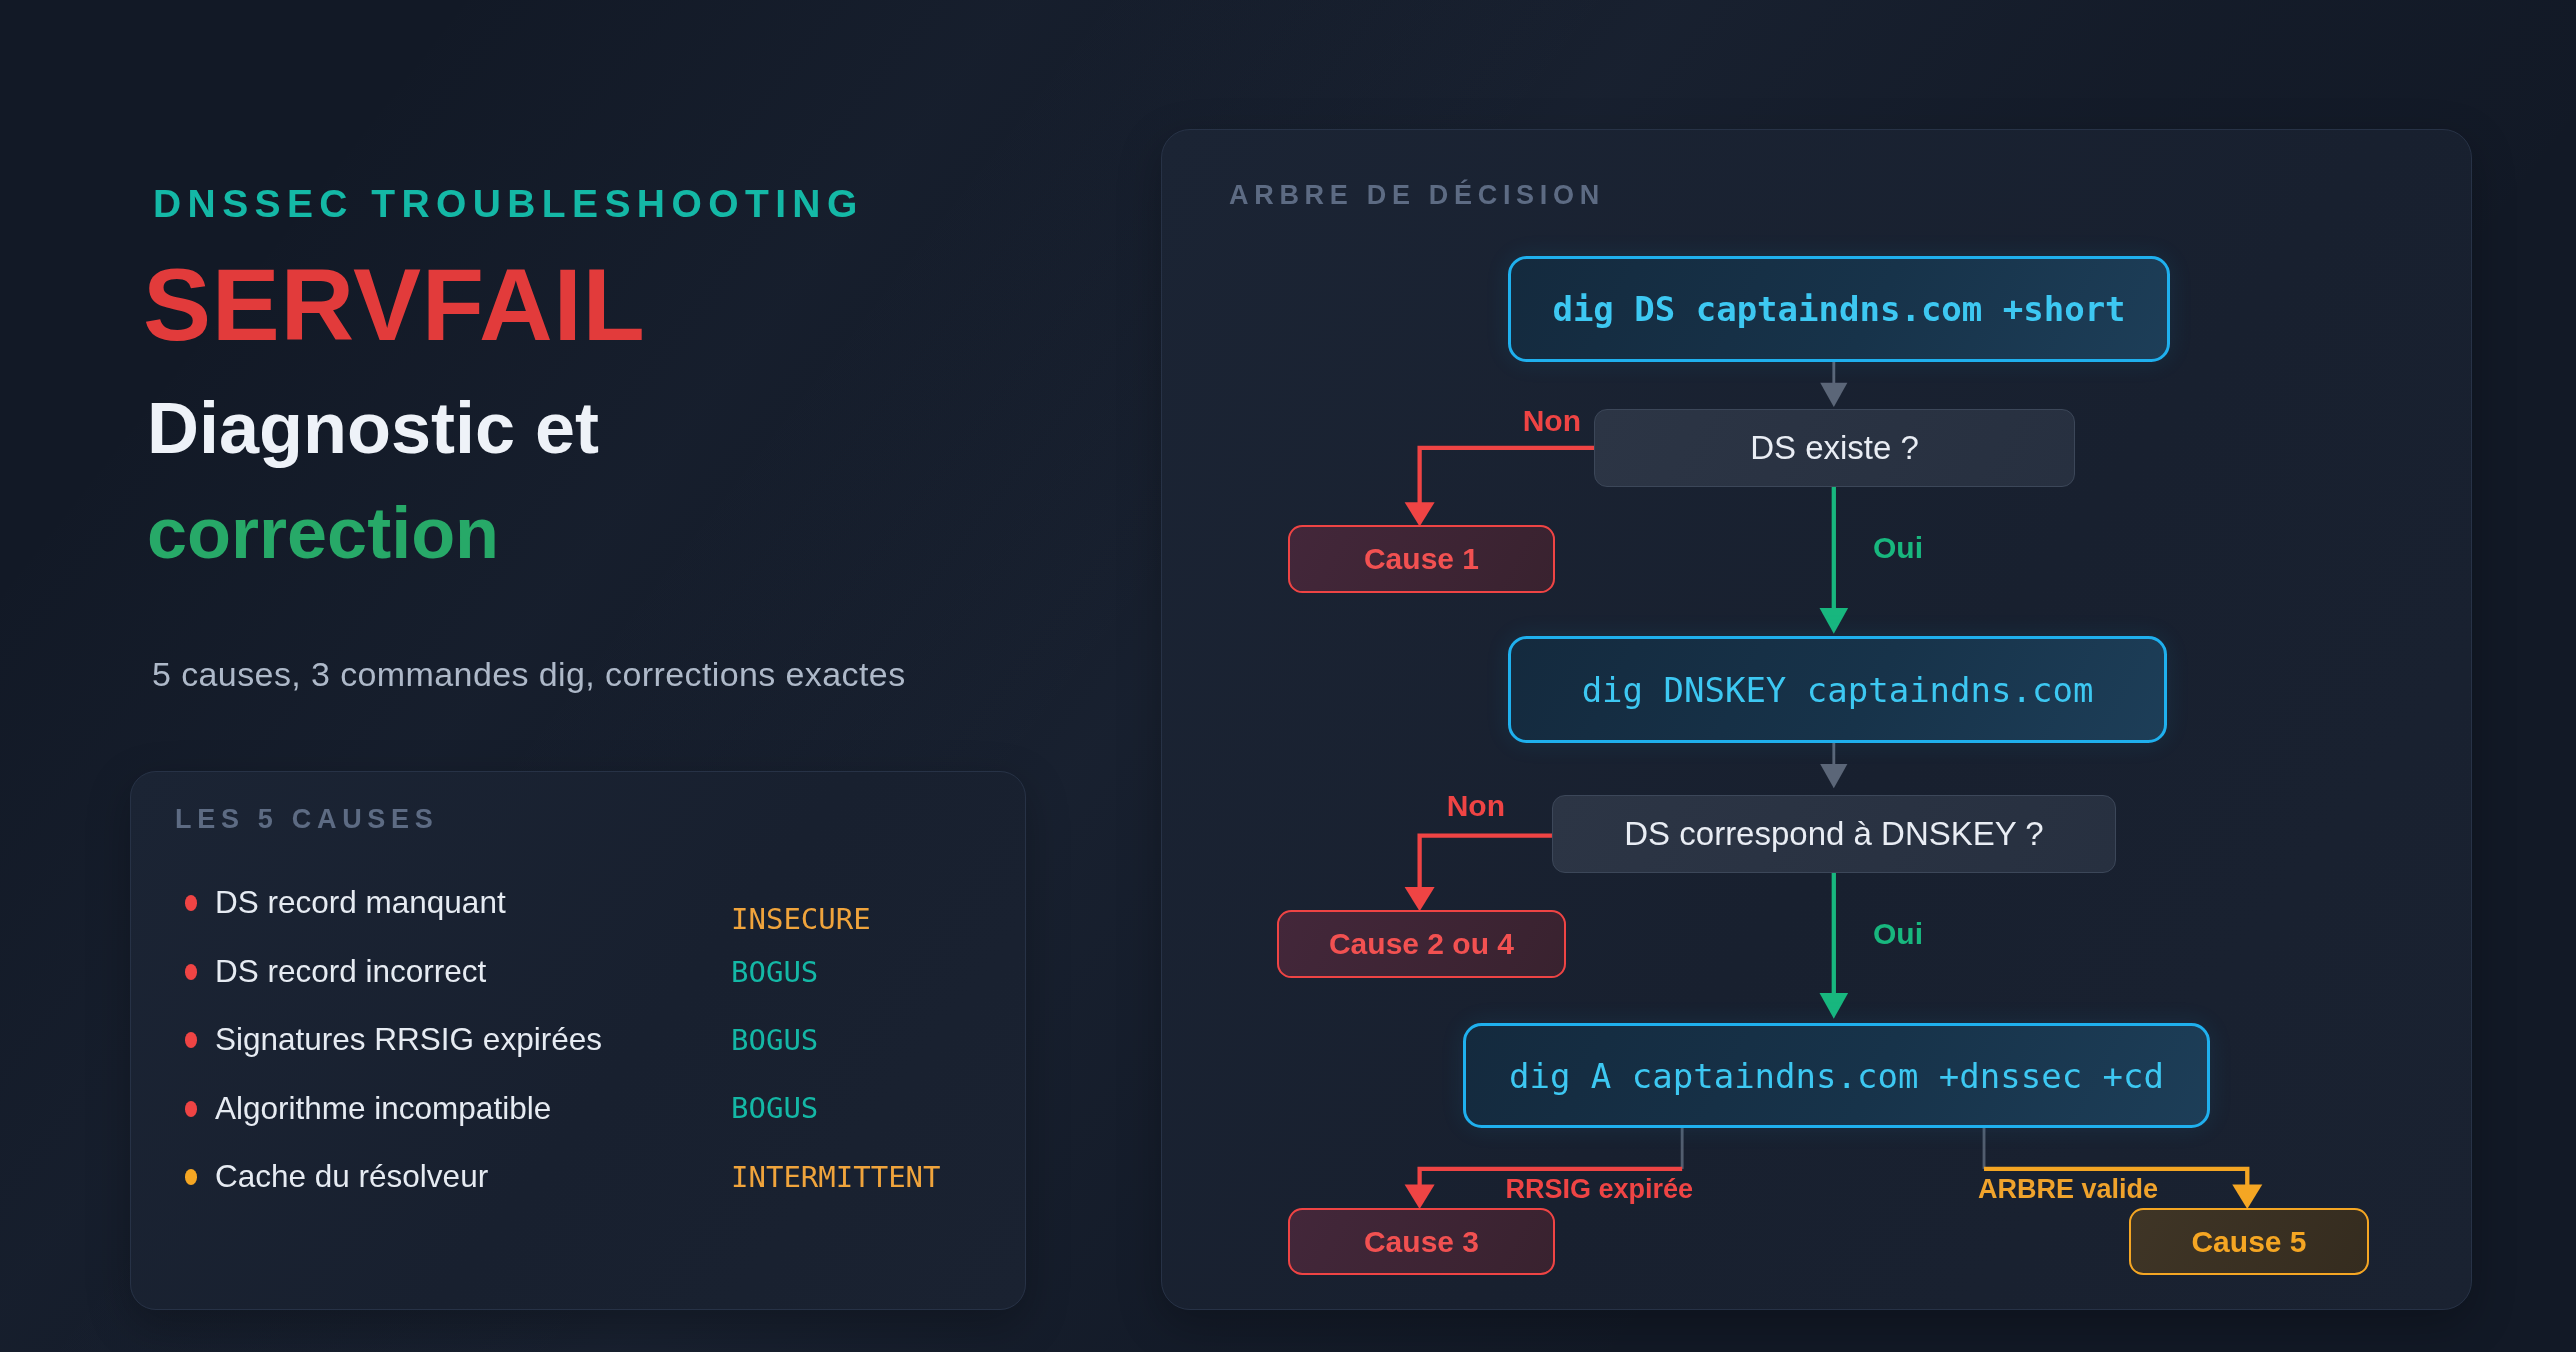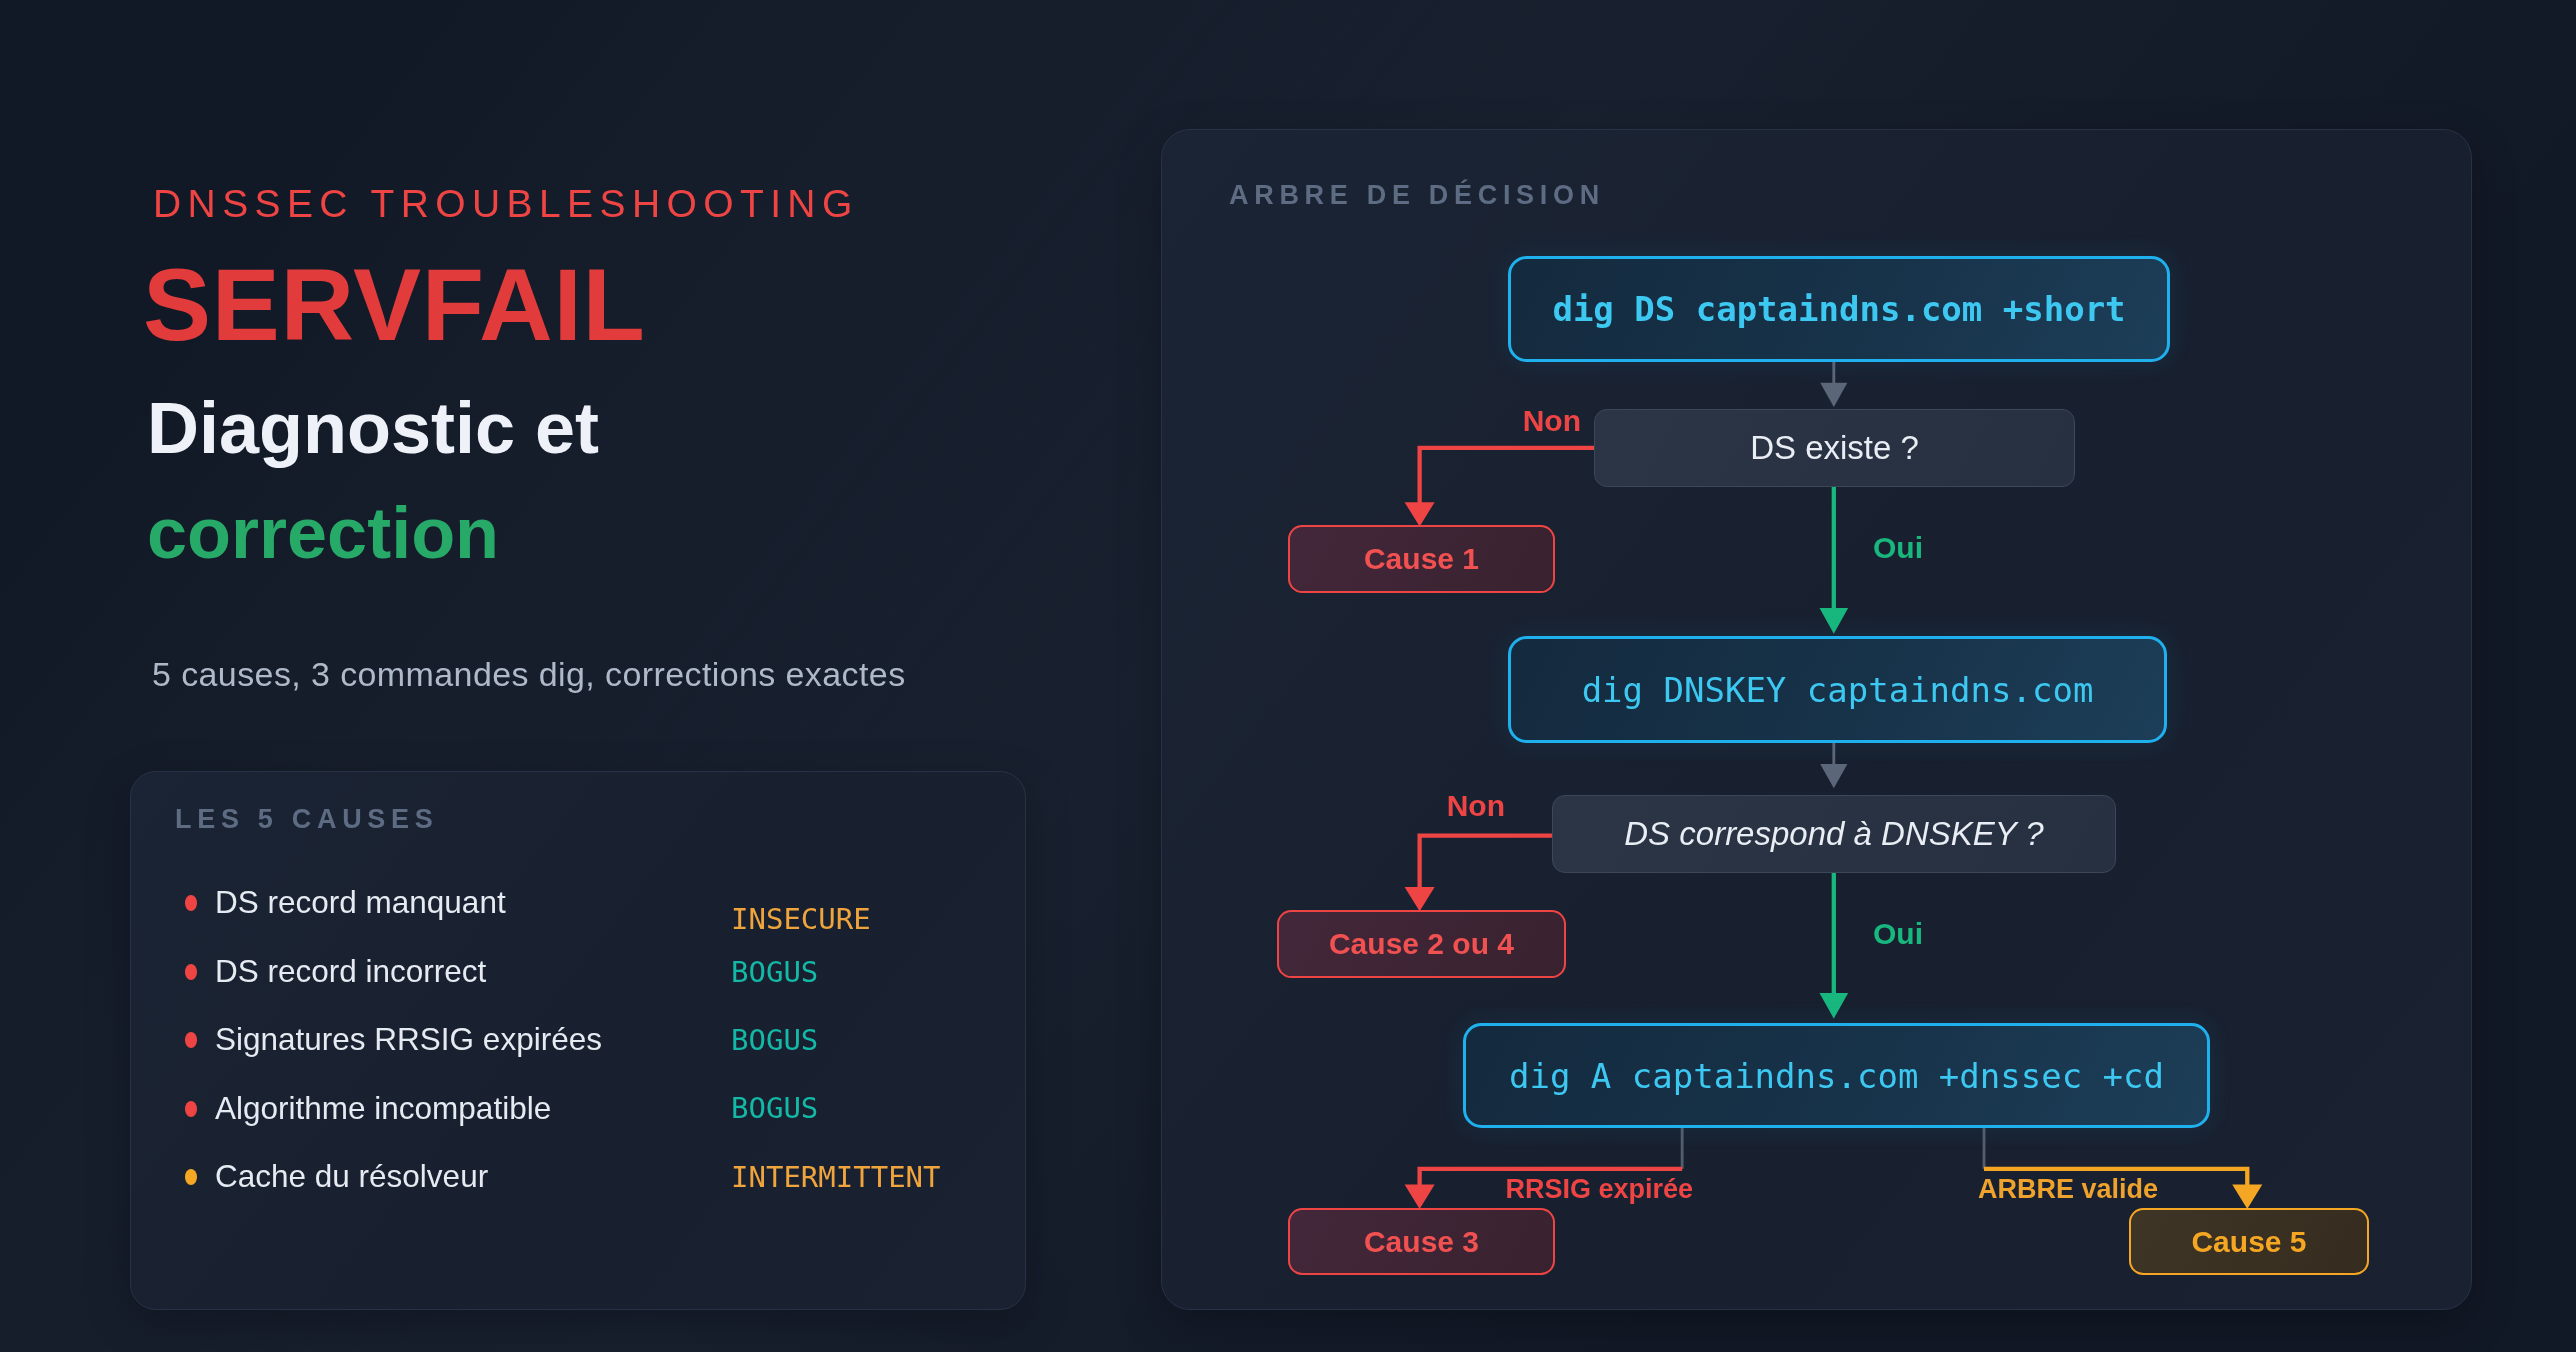--- a/index.html
+++ b/index.html
@@ -11,21 +11,21 @@
   }
   .sheen{
     position:absolute;inset:0;pointer-events:none;
     background:
       linear-gradient(128deg, rgba(130,160,210,0) 30%, rgba(130,160,210,0.055) 46%, rgba(130,160,210,0.02) 60%, rgba(130,160,210,0) 75%),
       linear-gradient(308deg, rgba(130,160,210,0) 55%, rgba(130,160,210,0.04) 72%, rgba(130,160,210,0) 88%);
   }
   .abs{position:absolute;}
 
   
-  .eyebrow{left:153px;top:182px;font-size:39px;font-weight:400;letter-spacing:6.4px;color:#ef4444;}
+  .eyebrow{left:153px;top:182px;font-size:39px;font-weight:700;letter-spacing:6.4px;color:#14b8a6;}
   .big-title{left:143px;top:252px;font-size:102px;font-weight:800;letter-spacing:0.7px;color:#e23b3b;line-height:1.05;}
   .sub-line{font-size:72px;font-weight:700;line-height:1.0;}
   .sub-white{left:147px;top:392px;color:#eef2f8;}
   .sub-green{left:147px;top:497px;color:#27a968;}
   .desc{left:152px;top:655px;font-size:34px;font-weight:400;color:#aeb9c9;letter-spacing:0.4px;}
 
   
   .panel{
     border:1.4px solid #273246;border-radius:29px;
     background:linear-gradient(128deg,#1b2434 0%,#18202f 55%,#1a2231 100%);
@@ -156,21 +156,21 @@
 
   <div class="abs node q-box" style="left:1594px;top:409px;width:479px;height:76px;">DS existe ?</div>
 
   <div class="abs edge-label lbl-red t-right" style="left:1424px;top:404px;width:157px;">Non</div>
   <div class="abs edge-label lbl-green" style="left:1873px;top:531px;">Oui</div>
 
   <div class="abs node cause-box cause-red" style="left:1288px;top:525px;width:263px;height:64px;">Cause 1</div>
 
   <div class="abs node cmd-box" style="left:1508px;top:636px;width:653px;height:101px;">dig DNSKEY captaindns.com</div>
 
-  <div class="abs node q-box" style="left:1552px;top:795px;width:562px;height:76px;font-style:italic;">DS correspond à DNSKEY ?</div>
+  <div class="abs node q-box" style="left:1552px;top:795px;width:562px;height:76px;">DS correspond à DNSKEY ?</div>
 
   <div class="abs edge-label lbl-red t-right" style="left:1391px;top:789px;width:114px;">Non</div>
   <div class="abs edge-label lbl-green" style="left:1873px;top:917px;">Oui</div>
 
   <div class="abs node cause-box cause-red" style="left:1277px;top:910px;width:285px;height:64px;">Cause 2 ou 4</div>
 
   <div class="abs node cmd-box" style="left:1463px;top:1023px;width:741px;height:99px;">dig A captaindns.com +dnssec +cd</div>
 
   <div class="abs edge-label-sm lbl-red t-center" style="left:1478px;top:1174px;width:215px;">RRSIG expirée</div>
   <div class="abs edge-label-sm lbl-orange t-center" style="left:1943px;top:1174px;width:215px;">ARBRE valide</div>

